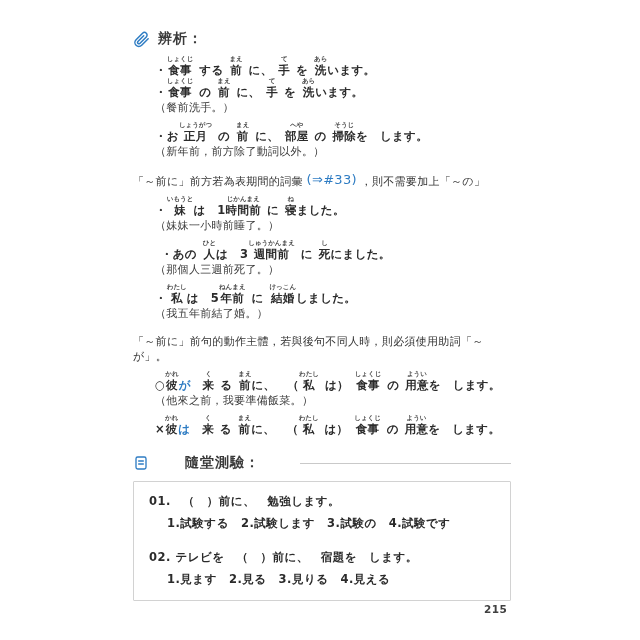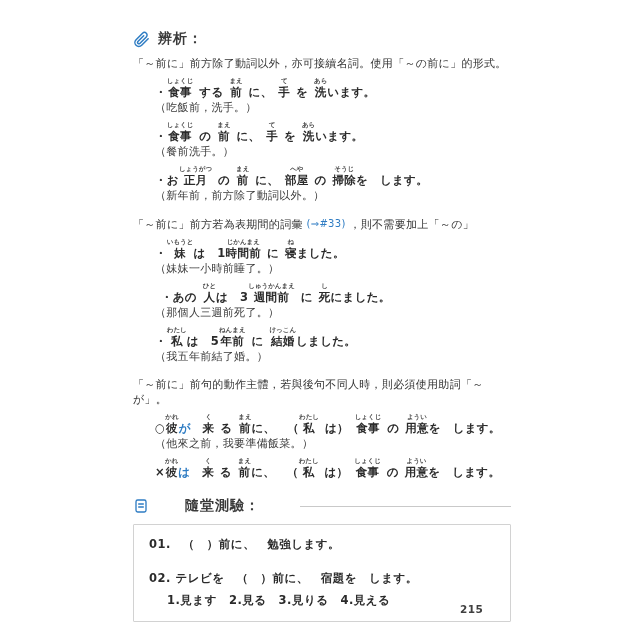--- a/index.html
+++ b/index.html
@@ -11,61 +11,59 @@
     overflow: hidden;
   }
   .page { position: relative; width: 508px; height: 640px; background: #fff; }
   .content { position: absolute; left: 133px; top: 30px; width: 378px; }
 
   .heading-row { display: flex; align-items: center; margin-bottom: 8px; }
   .heading-row .h-icon { flex: 0 0 auto; margin-right: 8px; }
   .heading-text { font-size: 14px; font-weight: bold; color: #3a3a3a; letter-spacing: 1px; }
 
   .intro { font-size: 11px; color: #333; letter-spacing: 0.3px; line-height: 15px; margin-bottom: 7px; }
-  .intro .small { font-size: 10px; vertical-align: 1px; }
+  .intro .small { font-size: 13px; vertical-align: 1px; }
   .accent { color: var(--accent, #2e7cc3); }
 
   .group { margin-bottom: 13px; }
   .examples { margin-left: 22px; }
 
   .jp-line { white-space: nowrap; font-weight: bold; font-size: 11.5px; color: #2b2b2b; letter-spacing: 0.3px; }
   .seg { display: inline-block; text-align: center; vertical-align: bottom; }
   .seg .rt { display: block; font-size: 6.5px; line-height: 7px; min-height: 7px; font-weight: 600; color: #4a4a4a; letter-spacing: 0; }
   .seg .rb { display: block; line-height: 15px; }
   .cn-line { font-size: 11px; font-weight: 400; color: #3a3a3a; line-height: 14px; margin: 1px 0 7px 0; letter-spacing: 0.3px; }
 
   .quiz-heading { margin-top: 17px; margin-bottom: 0; gap: 28px; }
   .rule { flex: 1 1 auto; height: 1px; background: #c9c9c9; margin-left: 12px; }
 
   .quiz-box { border: 1.5px solid #d2d2d2; border-radius: 1px; margin-top: 9px; padding: 12px 10px 13px 15px; }
   .q-prompt { font-size: 11.5px; font-weight: bold; color: #2b2b2b; letter-spacing: 0.5px; }
   .q-options { font-size: 11.5px; font-weight: bold; color: #2b2b2b; letter-spacing: 0.5px; margin: 7px 0 0 18px; }
   .question { margin-bottom: 19px; }
   .question:last-child { margin-bottom: 0; }
 
-  .page-num { position: absolute; left: 460px; top: 603px; font-size: 10.5px; font-weight: bold; color: #404040; letter-spacing: 0.5px; }
+  .page-num { position: absolute; left: 484px; top: 603px; font-size: 10.5px; font-weight: bold; color: #404040; letter-spacing: 0.5px; }
 </style>
 </head>
 <body>
 
 <div class="page">
   <div class="content">
 
     <div class="heading-row">
       <svg class="h-icon" width="17" height="17" viewBox="0 0 24 24" fill="none" stroke="#2e7cc3" stroke-width="2.1" stroke-linecap="round" stroke-linejoin="round">
         <path d="M21.4 11.05 L12.25 20.2 a5.6 5.6 0 0 1 -7.92 -7.92 L13.48 3.13 a3.73 3.73 0 0 1 5.28 5.28 L9.6 17.56 a1.87 1.87 0 0 1 -2.64 -2.64 L15.07 6.8"></path>
       </svg>
       <span class="heading-text">辨析：</span>
     </div>
 
     <div class="group">
-      <div class="intro"><span>「～前に」前方除了動詞以外，亦可接續名詞。使用「～の前に」的形式。</span></div>
       <div class="examples">
         <div class="jp-line"><span class="seg"><span class="rt">&nbsp;</span><span class="rb">・</span></span><span class="seg"><span class="rt">しょくじ</span><span class="rb">食事</span></span><span class="seg"><span class="rt">&nbsp;</span><span class="rb">する　</span></span><span class="seg"><span class="rt">まえ</span><span class="rb">前</span></span><span class="seg"><span class="rt">&nbsp;</span><span class="rb">に、　</span></span><span class="seg"><span class="rt">て</span><span class="rb">手</span></span><span class="seg"><span class="rt">&nbsp;</span><span class="rb">を　</span></span><span class="seg"><span class="rt">あら</span><span class="rb">洗</span></span><span class="seg"><span class="rt">&nbsp;</span><span class="rb">います。</span></span></div>
-        <div class="cn-line">（吃飯前，洗手。）</div>
         <div class="jp-line"><span class="seg"><span class="rt">&nbsp;</span><span class="rb">・</span></span><span class="seg"><span class="rt">しょくじ</span><span class="rb">食事</span></span><span class="seg"><span class="rt">&nbsp;</span><span class="rb">の　</span></span><span class="seg"><span class="rt">まえ</span><span class="rb">前</span></span><span class="seg"><span class="rt">&nbsp;</span><span class="rb">に、　</span></span><span class="seg"><span class="rt">て</span><span class="rb">手</span></span><span class="seg"><span class="rt">&nbsp;</span><span class="rb">を　</span></span><span class="seg"><span class="rt">あら</span><span class="rb">洗</span></span><span class="seg"><span class="rt">&nbsp;</span><span class="rb">います。</span></span></div>
         <div class="cn-line">（餐前洗手。）</div>
         <div class="jp-line"><span class="seg"><span class="rt">&nbsp;</span><span class="rb">・お</span></span><span class="seg"><span class="rt">しょうがつ</span><span class="rb">正月</span></span><span class="seg"><span class="rt">&nbsp;</span><span class="rb">の　</span></span><span class="seg"><span class="rt">まえ</span><span class="rb">前</span></span><span class="seg"><span class="rt">&nbsp;</span><span class="rb">に、　</span></span><span class="seg"><span class="rt">へや</span><span class="rb">部屋</span></span><span class="seg"><span class="rt">&nbsp;</span><span class="rb">の　</span></span><span class="seg"><span class="rt">そうじ</span><span class="rb">掃除</span></span><span class="seg"><span class="rt">&nbsp;</span><span class="rb">を　します。</span></span></div>
         <div class="cn-line">（新年前，前方除了動詞以外。）</div>
       </div>
     </div>
 
     <div class="group">
       <div class="intro"><span>「～前に」前方若為表期間的詞彙 </span><span class="accent small">(⇒#33)</span><span> ，則不需要加上「～の」</span></div>
       <div class="examples">
@@ -92,20 +90,21 @@
         <rect x="4.5" y="3" width="15" height="18" rx="2.5"></rect>
         <path d="M8.5 9 h7 M8.5 13.5 h7"></path>
       </svg>
       <span class="heading-text">隨堂測驗：</span>
       <span class="rule"></span>
     </div>
 
     <div class="quiz-box">
       <div class="question">
         <div class="q-prompt">01.　（　）前に、　勉強します。</div>
+        <div class="q-options">1.試験する　2.試験します　3.試験の　4.試験です</div>
       </div>
       <div class="question">
         <div class="q-prompt">02. テレビを　（　）前に、　宿題を　します。</div>
         <div class="q-options">1.見ます　2.見る　3.見りる　4.見える</div>
       </div>
     </div>
 
   </div>
 
   <div class="page-num">215</div>

